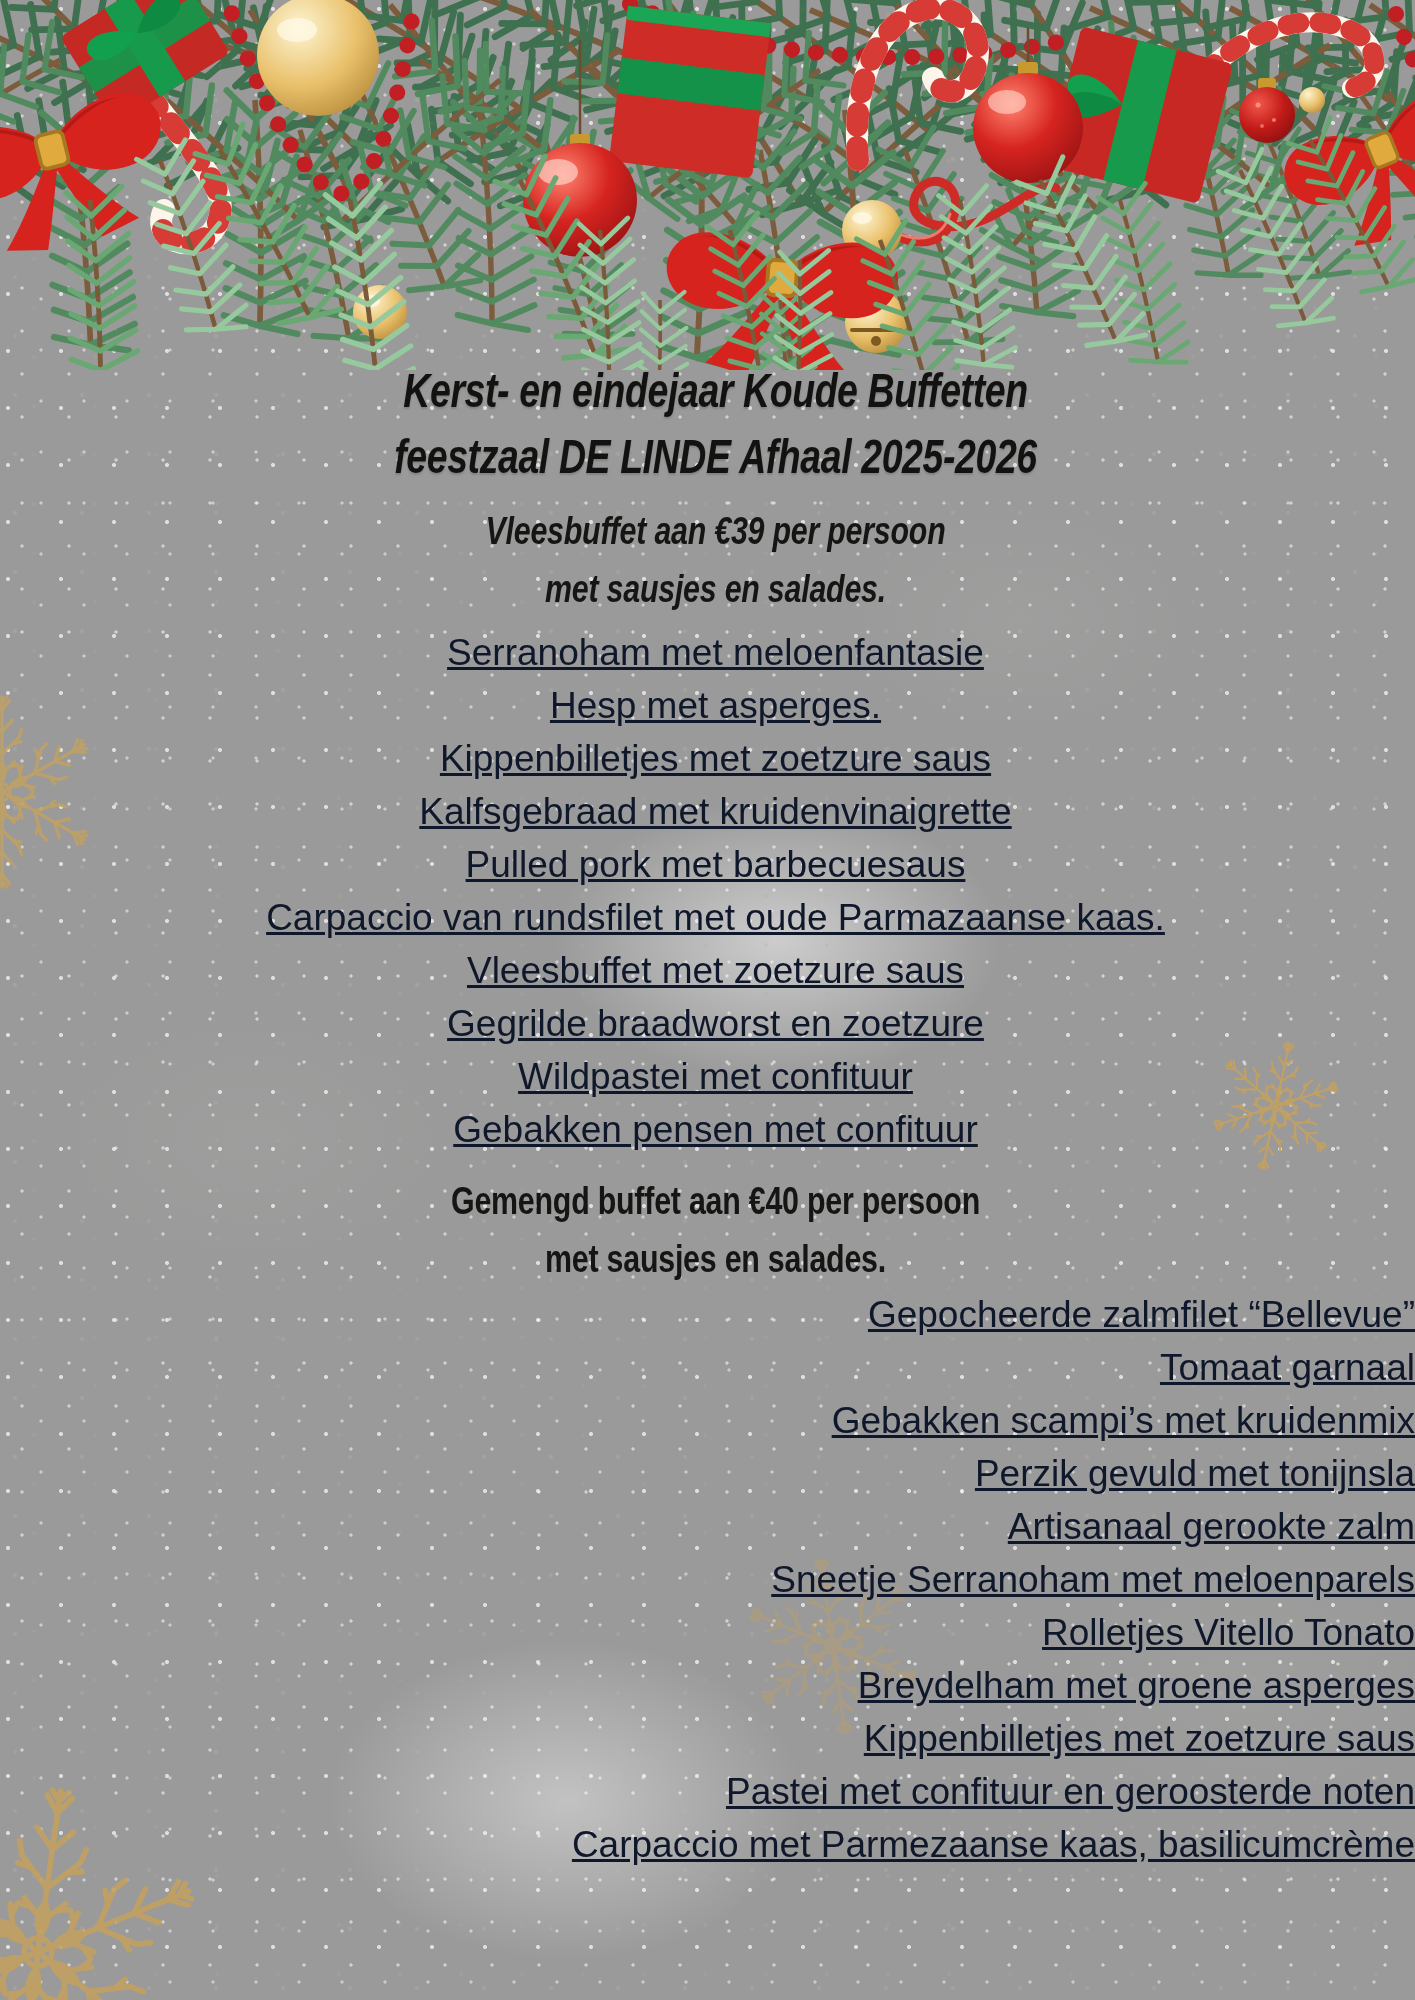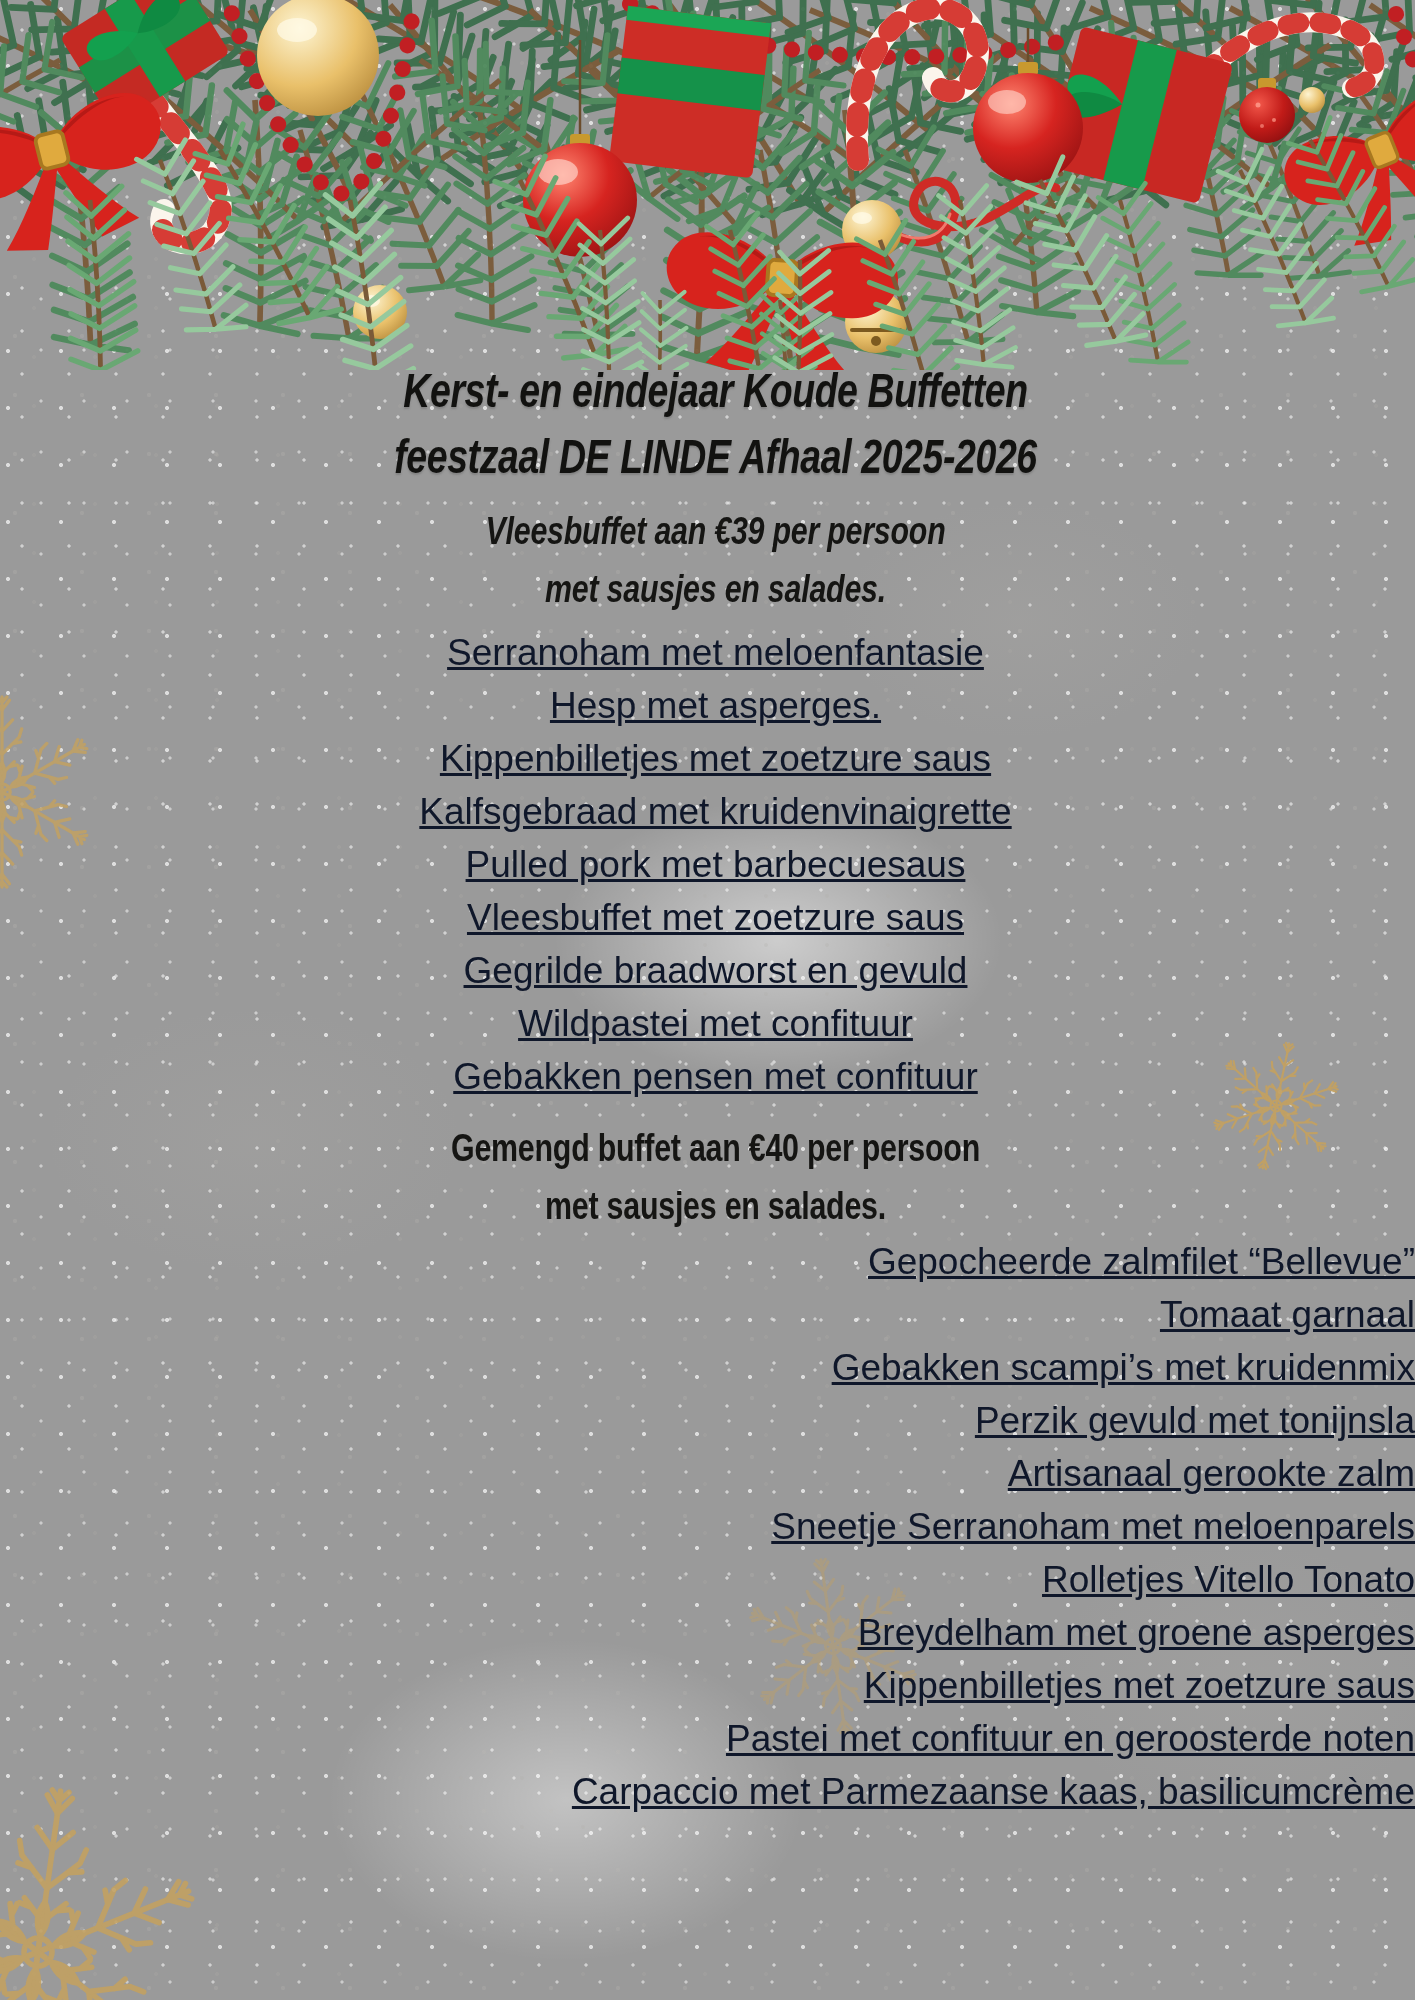--- a/index.html
+++ b/index.html
@@ -297,22 +297,23 @@
     <div class="sec-head ital head1">
       <div>Vleesbuffet aan €39 per persoon</div>
       <div>met sausjes en salades.</div>
     </div>
     <ul class="items">
         <li class="item">Serranoham met meloenfantasie</li>
         <li class="item">Hesp met asperges.</li>
         <li class="item">Kippenbilletjes met zoetzure saus</li>
         <li class="item">Kalfsgebraad met kruidenvinaigrette</li>
         <li class="item">Pulled pork met barbecuesaus</li>
+        <li class="item">Carpaccio van rundsfilet met oude Parmazaanse kaas.</li>
         <li class="item">Vleesbuffet met zoetzure saus</li>
-        <li class="item">Gegrilde braadworst en gevuld</li>
+        <li class="item">Gegrilde braadworst en zoetzure</li>
         <li class="item">Wildpastei met confituur</li>
         <li class="item">Gebakken pensen met confituur</li>
       </ul>
 
     <div class="sec-head head2">
       <div>Gemengd buffet aan €40 per persoon</div>
       <div>met sausjes en salades.</div>
     </div>
     <ul class="items second">
         <li class="item">Gepocheerde zalmfilet “Bellevue”</li>

